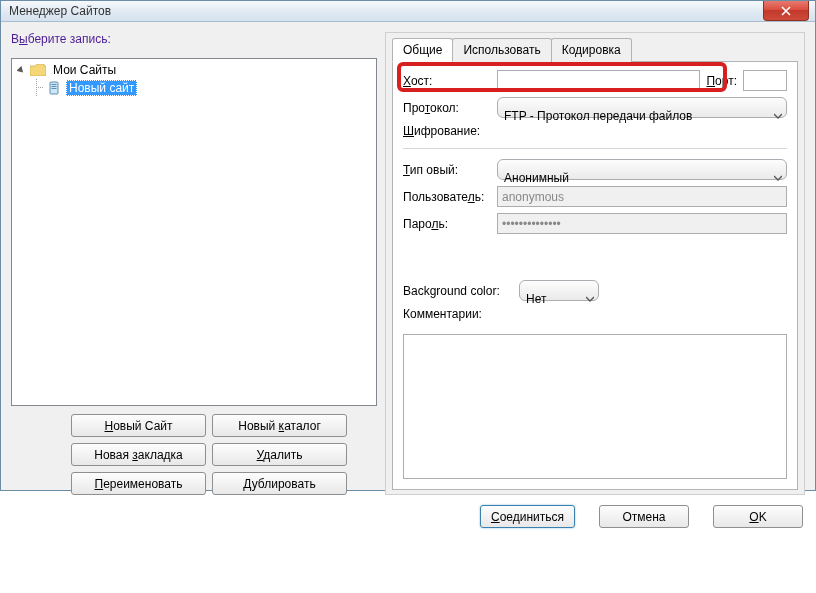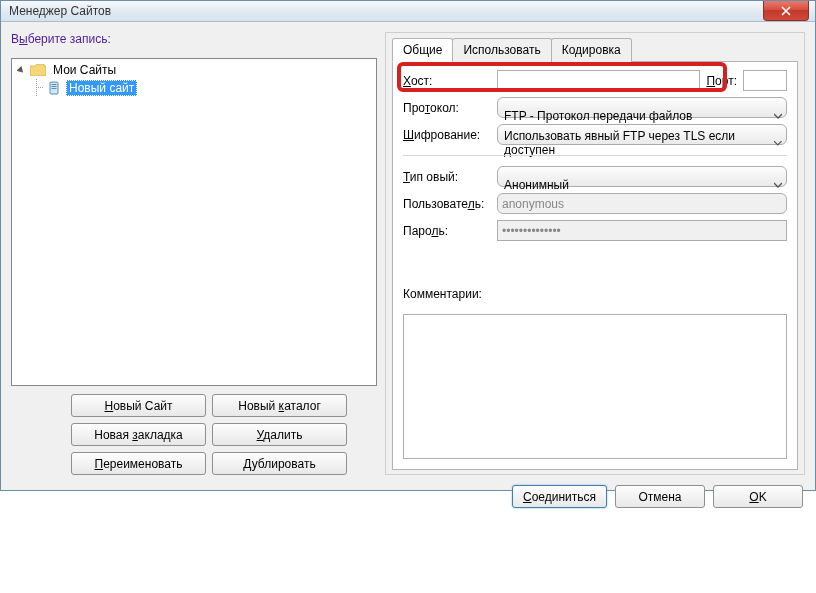--- a/index.html
+++ b/index.html
@@ -194,21 +194,21 @@
   .textarea {
     width: 100%;
     height: 145px;
     resize: none;
     background: #fff;
   }
   .sep { height:1px; background:#d6d6d6; margin: 4px 0 10px 0;}
   .bottom-bar {
     display:flex;
     justify-content:flex-end;
-    gap:8px;
+    gap:24px;
     padding: 10px 2px 0 0;
   }
   .btn.primary {
     border: 1px solid #3c7fb1;
     box-shadow: 0 0 2px #7ab8e0;
   }
   .port-input { width: 44px; }
   .host-row-wrap { position: relative; }
 </style>
 </head>
@@ -292,52 +292,55 @@
             <div class="select">
               <span>FTP - Протокол передачи файлов</span>
               <svg class="chevron" viewBox="0 0 8 8">
                   <path d="M0 2 L4 6 L8 2" fill="none" stroke="#555" stroke-width="1.3"></path>
                 </svg>
             </div>
           </div>
 
           <div class="form-row">
             <div class="form-label"><span></span><span class="ul">Ш</span><span>ифрование:</span></div>
-            <div class="select">
-              <span>Использовать явный FTP через TLS если доступен</span>
-              <svg class="chevron" viewBox="0 0 8 8">
-                  <path d="M0 2 L4 6 L8 2" fill="none" stroke="#555" stroke-width="1.3"></path>
-                </svg>
-            </div>
           </div>
 
           <div class="sep"></div>
 
           <div class="form-row">
             <div class="form-label"><span></span><span class="ul">Т</span><span>ип овый:</span></div>
             <div class="select">
               <span>Анонимный</span>
               <svg class="chevron" viewBox="0 0 8 8">
                   <path d="M0 2 L4 6 L8 2" fill="none" stroke="#555" stroke-width="1.3"></path>
                 </svg>
             </div>
           </div>
 
           <div class="form-row">
             <div class="form-label"><span>Пользовате</span><span class="ul">л</span><span>ь:</span></div>
-            <input class="text-input disabled" style="flex: 1 1 0%; border-radius: 6px;" disabled="" value="anonymous">
+            <input class="text-input disabled" style="flex: 1 1 0%;" disabled="" value="anonymous">
           </div>
 
           <div class="form-row">
             <div class="form-label"><span>Паро</span><span class="ul">л</span><span>ь:</span></div>
             <input class="text-input disabled" style="flex: 1 1 0%;" disabled="" value="••••••••••••••">
           </div>
 
           <div style="height:40px"></div>
 
+          <div class="form-row">
+            <div class="form-label" style="width:110px">Background color:</div>
+            <div class="select small">
+              <span>Нет</span>
+              <svg class="chevron" viewBox="0 0 8 8">
+                  <path d="M0 2 L4 6 L8 2" fill="none" stroke="#555" stroke-width="1.3"></path>
+                </svg>
+            </div>
+          </div>
 
           <div style="margin-bottom:13px;">
             <span>Ко</span><span class="ul">м</span><span>ментарии:</span>
           </div>
           <textarea class="textarea" style=""></textarea>
 
         </div>
       </div>
     </div>
 

